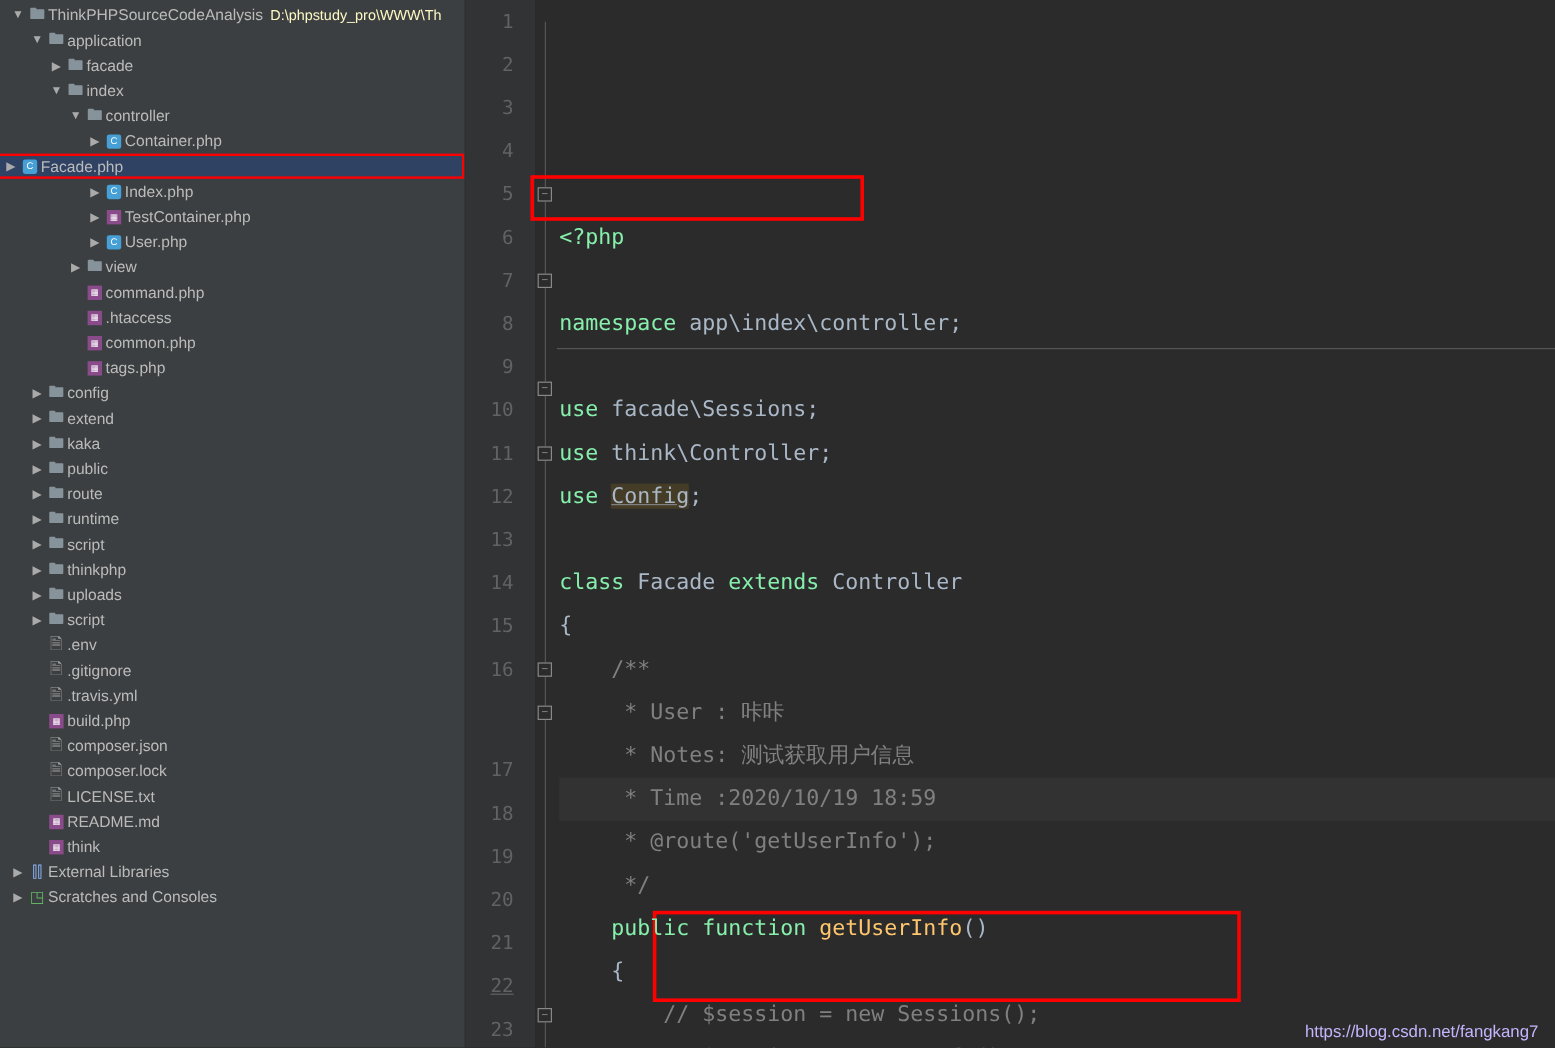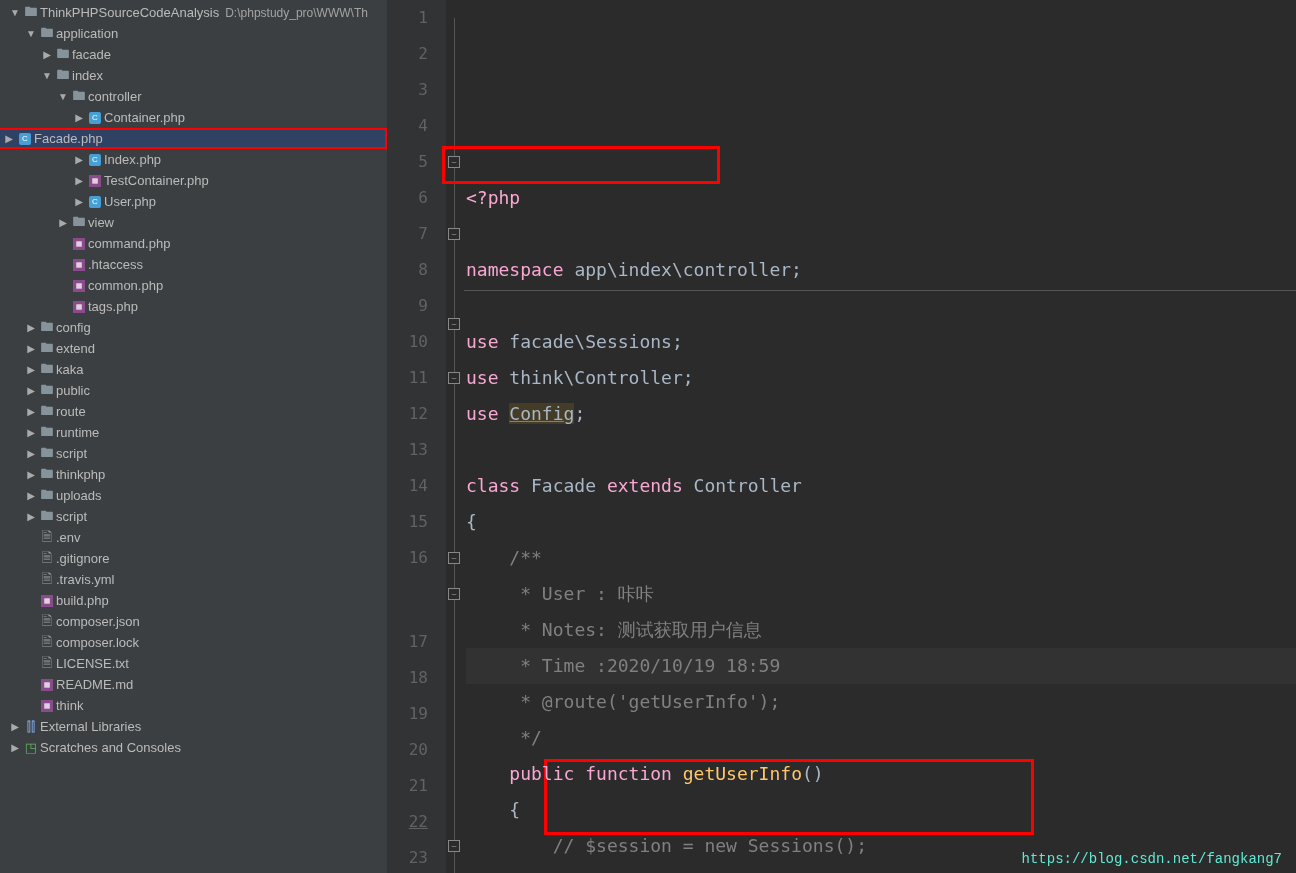--- a/index.html
+++ b/index.html
@@ -39,21 +39,21 @@
   font-size: 10px;
   color: #aaaaaa;
 }
 .tree-row .icon {
   width: 18px;
   display: inline-flex;
   justify-content: center;
   align-items: center;
 }
 .tree-row .label { color: #bbbbbb; }
-.tree-row .path { color: #a3a3a3; margin-left: 6px; font-size: 12px; }
+.tree-row .path { color: #fef9c3; margin-left: 6px; font-size: 12px; }
 .redbox {
   border: 2px solid #ff0000;
   margin-left: -2px;
   padding-left: 2px;
 }
 .folder-icon { color: #87939a; }
 .php-icon {
   background: #46a0d6;
   color: #fff;
   font-size: 8px;
@@ -121,36 +121,36 @@
 .code {
   flex: 1;
   line-height: 36px;
   padding-left: 2px;
   white-space: pre;
   color: #a9b7c6;
   position: relative;
 }
 .code-line { height: 36px; position: relative; }
 .code-line.current { background: #323232; }
-.pink { color: #f9a8d4; }
+.pink { color: #86efac; }
 .fn { color: #ffc66d; }
 .cmt { color: #808080; }
 .underline { text-decoration: underline; text-decoration-color: #808080; background: rgba(128,100,30,0.3); }
 .hl-red-outer {
   border: 3px solid #ff0000;
   position: absolute;
   pointer-events: none;
 }
 .watermark {
   position: absolute;
   bottom: 6px;
   right: 14px;
-  color: #5eead4;
+  color: #c4b5fd;
   font-size: 14px;
-  font-family: Liberation Mono, monospace;
+  font-family: Liberation Sans, sans-serif;
 }
 .hr-top {
   border-top: 1px solid #555;
   position: absolute;
   left: 0; right: 0;
 }
 </style>
 </head>
 <body>
 

